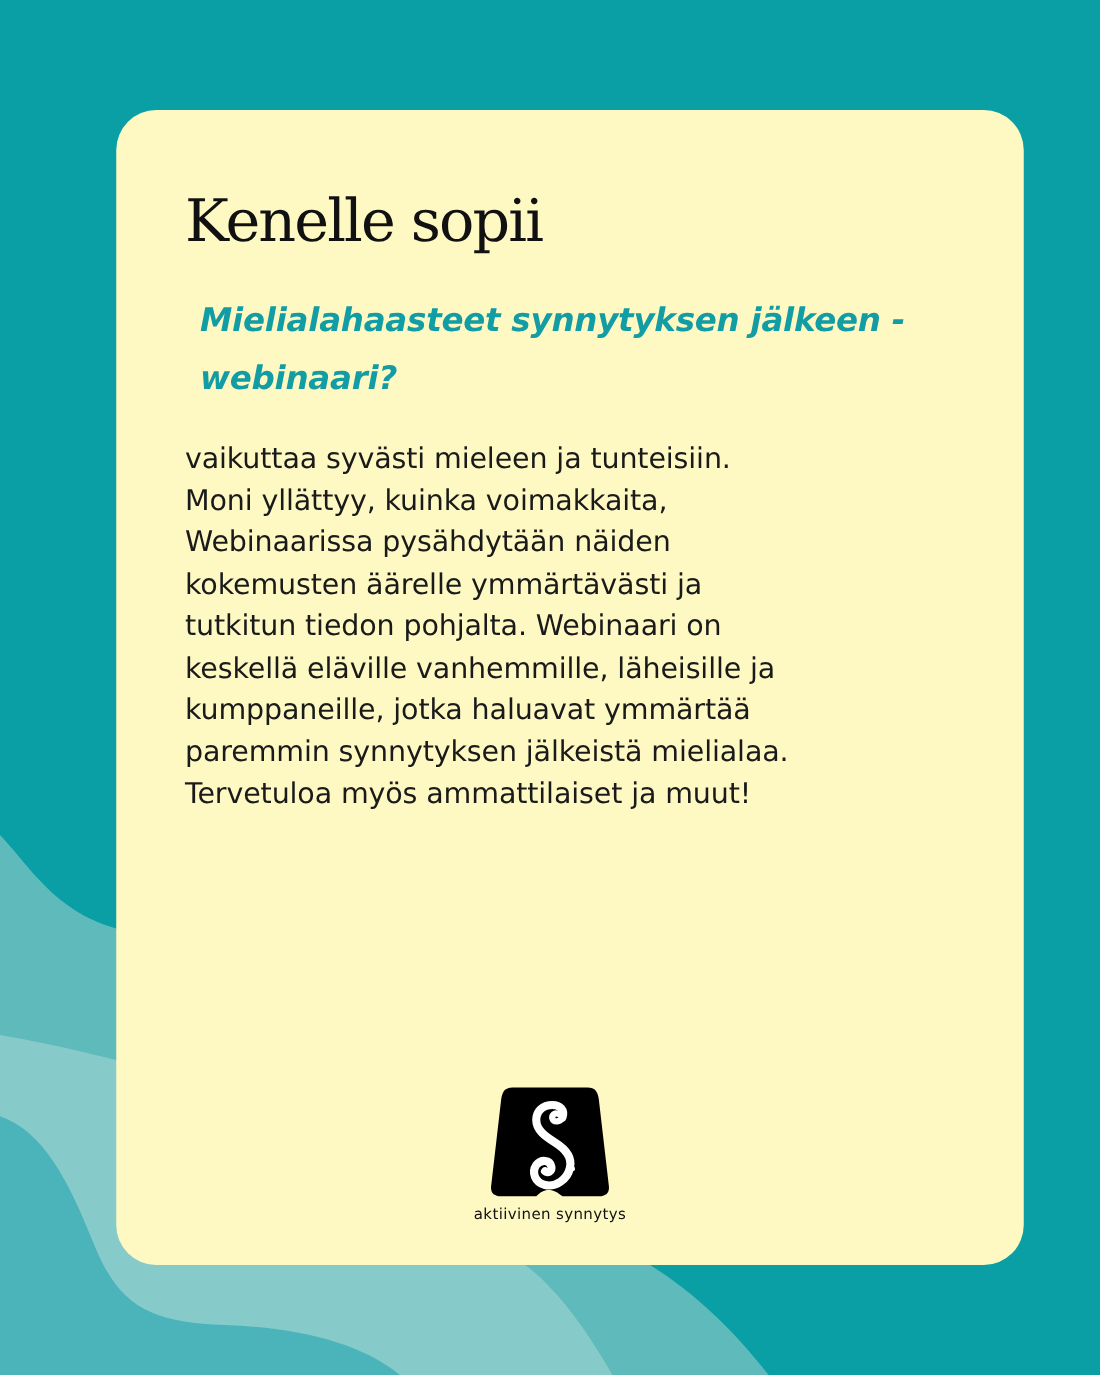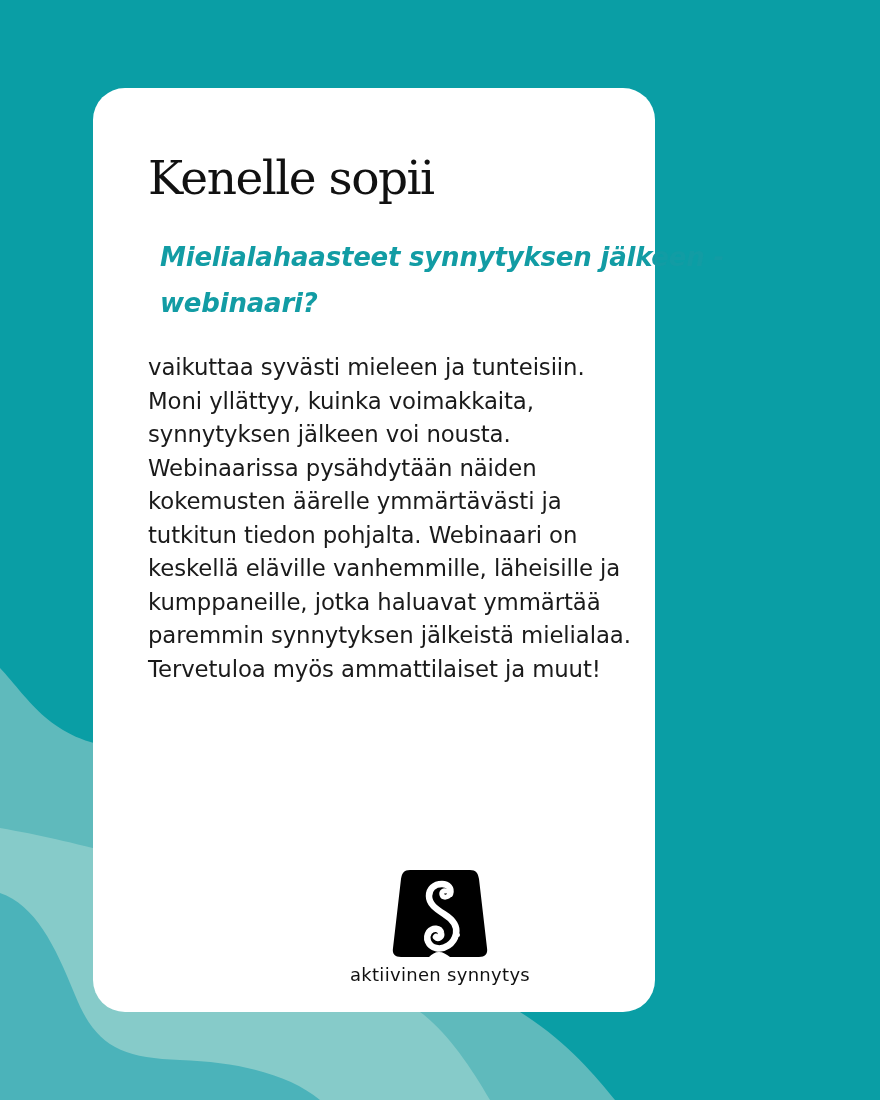--- a/index.html
+++ b/index.html
@@ -18,23 +18,23 @@
       position: absolute;
       left: 0;
       top: 0;
       width: 880px;
       height: 1100px;
     }
     .card {
       position: absolute;
       left: 93px;
       top: 88px;
-      width: 562px;
+      width: 726px;
       height: 924px;
-      background: #ffffff;
+      background: #fef9c3;
       border-radius: 32px;
       box-sizing: border-box;
       text-decoration: underline;
     }
     .title {
       position: absolute;
       left: 55px;
       top: 60px;
       margin: 0;
       font-family: "DejaVu Serif", serif;
@@ -85,21 +85,21 @@
     .logo-mark {
       display: block;
       margin: 0 auto;
       width: 96px;
       height: 90px;
     }
     .logo-text {
       display: block;
       margin-top: 6px;
       font-family: "DejaVu Sans", sans-serif;
-      font-size: 18px;
+      font-size: 12px;
       letter-spacing: 0.3px;
       color: #111111;
     }
   </style>
 </head>
 <body>
 
 <svg class="bg-waves" viewBox="0 0 880 1100" xmlns="http://www.w3.org/2000/svg">
 
   <path d="M0 668 C 30 700, 50 740, 120 748 L 300 760 L 300 1012 L 520 1012 C 565 1040, 595 1075, 615 1100 L 0 1100 Z" fill="#5fbabc"></path>
@@ -109,21 +109,20 @@
   <path d="M0 893 C 35 905, 55 945, 75 995 C 95 1045, 120 1058, 180 1060 C 240 1062, 290 1075, 320 1100 L 0 1100 Z" fill="#4bb3ba"></path>
 </svg>
 
 <div class="card">
   <h1 class="title">Kenelle sopii</h1>
   <h2 class="subtitle">Mielialahaasteet synnytyksen jälkeen -webinaari?</h2>
 
   <div class="body-text">
     <span class="body-line">vaikuttaa syvästi mieleen ja tunteisiin.</span>
     <span class="body-line">Moni yllättyy, kuinka voimakkaita,</span>
-    <span class="body-line">synnytyksen jälkeen voi nousta.</span>
     <span class="body-line">Webinaarissa pysähdytään näiden</span>
     <span class="body-line">kokemusten äärelle ymmärtävästi ja</span>
     <span class="body-line">tutkitun tiedon pohjalta. Webinaari on</span>
     <span class="body-line">keskellä eläville vanhemmille, läheisille ja</span>
     <span class="body-line">kumppaneille, jotka haluavat ymmärtää</span>
     <span class="body-line">paremmin synnytyksen jälkeistä mielialaa.</span>
     <span class="body-line">Tervetuloa myös ammattilaiset ja muut!</span>
   </div>
 
   <div class="logo">

